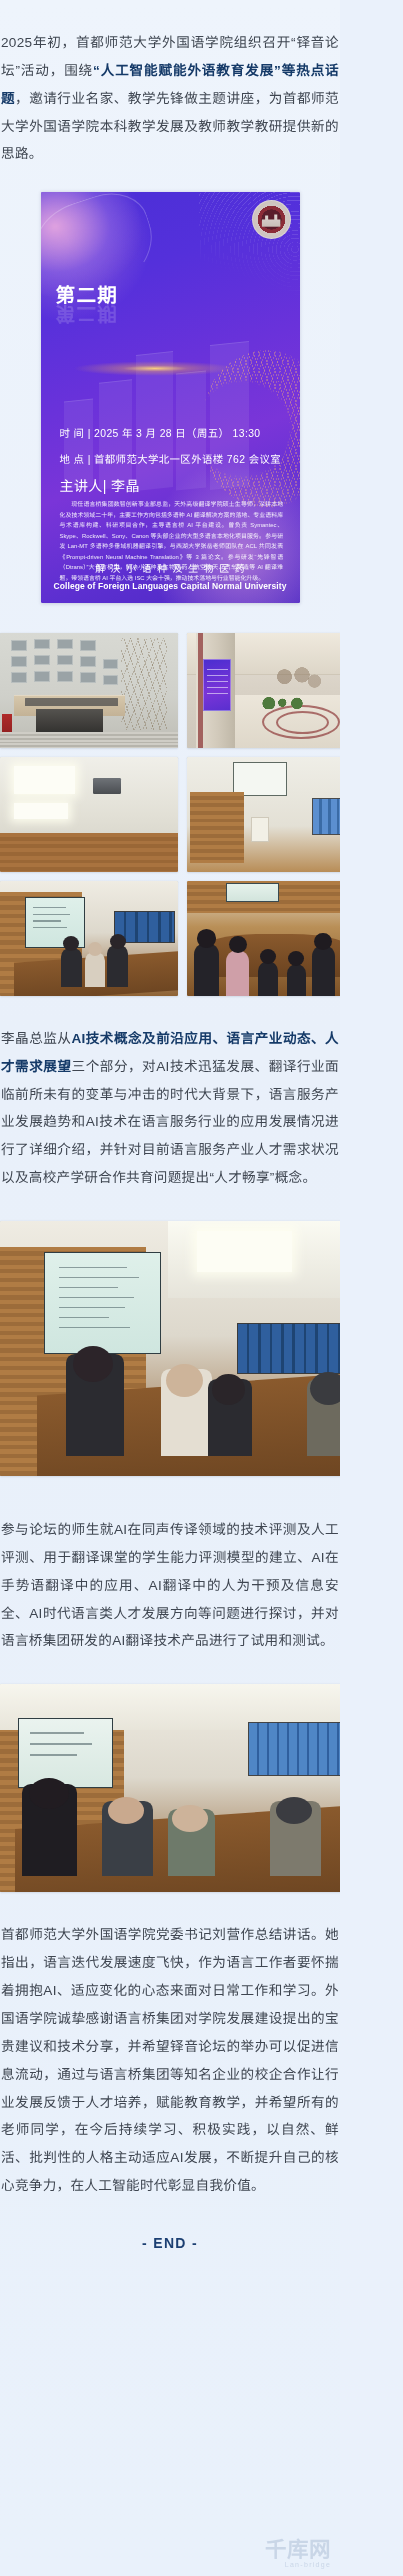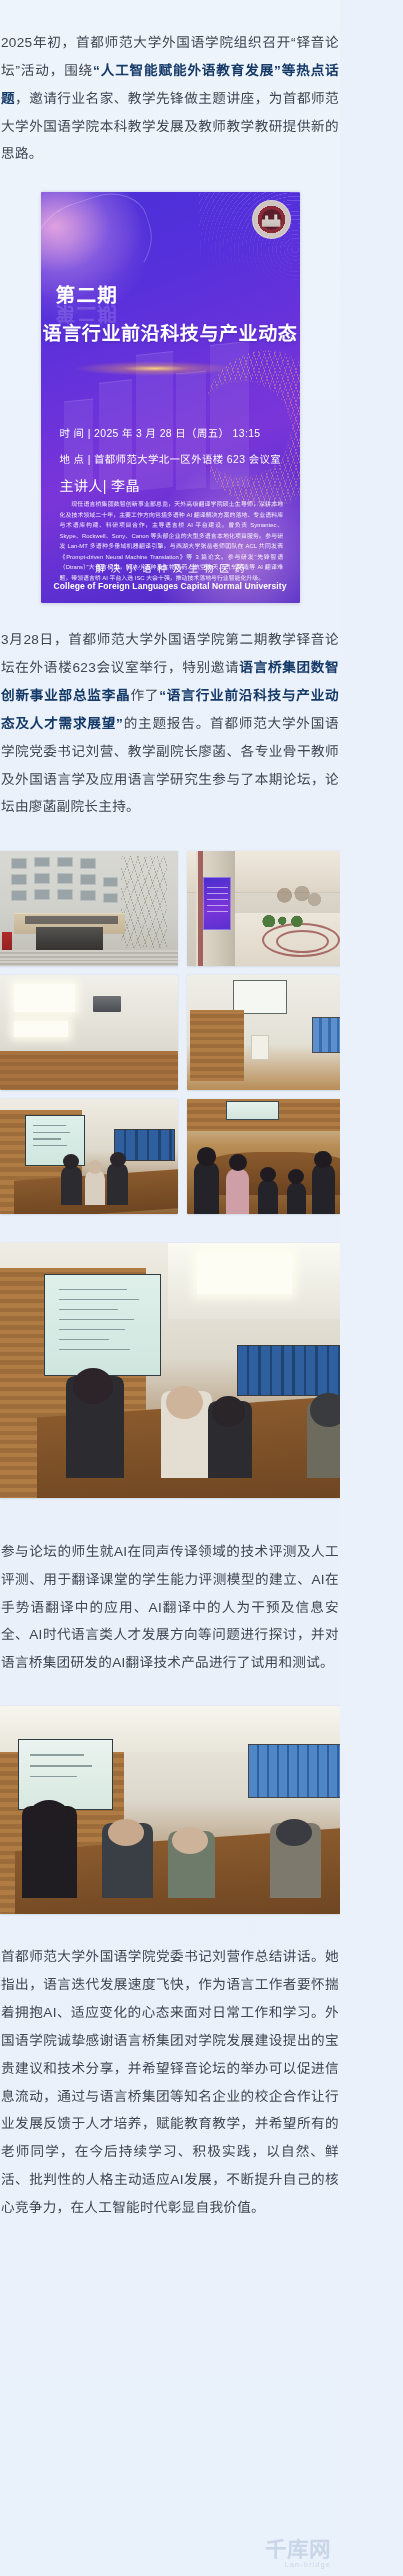--- a/index.html
+++ b/index.html
@@ -404,33 +404,29 @@
       <div class="blk b1"></div>
       <div class="blk b2"></div>
       <div class="blk b3"></div>
       <div class="blk b4"></div>
       <div class="mesh"></div>
       <div class="streak"></div>
       <div class="seal"></div>
 
       <div class="p-issue-shadow">第二期</div>
       <div class="p-issue">第二期</div>
-      <div class="p-title1">语言行业前沿科技与产业动态</div>
-      <div class="p-meta">时 间 | 2025 年 3 月 28 日（周五） 13:15</div>
-      <div class="p-meta2">地 点 | 首都师范大学北一区外语楼 623 会议室</div>
+      <div class="p-meta">时 间 | 2025 年 3 月 28 日（周五） 13:30</div>
+      <div class="p-meta2">地 点 | 首都师范大学北一区外语楼 762 会议室</div>
       <div class="p-speaker">主讲人| 李晶</div>
       <div class="p-bio">现任语言桥集团数智创新事业部总监，天外高级翻译学院硕士生导师，深耕本地化及技术领域二十年，主要工作方向包括多语种 AI 翻译解决方案的落地、专业语料库与术语库构建、科研项目合作，主导语言桥 AI 平台建设。曾负责 Symantec、Skype、Rockwell、Sony、Canon 等头部企业的大型多语言本地化项目服务。参与研发 Lan-MT 多语种多垂域机器翻译引擎，与西湖大学张岳老师团队在 ACL 共同发表《Prompt-driven Neural Machine Translation》等 3 篇论文。参与研发“先锋智语（Dtrans）”大语言模型，解决小语种及生物医药、航空航天、汽车制造等 AI 翻译难题，带领语言桥 AI 平台入选 ISC 大会十强，推动技术落地与行业智能化升级。</div>
       <div class="p-foot-cn">解决小语种及生物医药</div>
       <div class="p-foot-en">College of Foreign Languages Capital Normal University</div>
     </div>
   </div>
 
-  <div class="para">
-    <span>3月28日，首都师范大学外国语学院第二期教学铎音论坛在外语楼623会议室举行，特别邀请</span><b>语言桥集团数智创新事业部总监李晶</b><span>作了</span><b>“语言行业前沿科技与产业动态及人才需求展望”</b><span>的主题报告。首都师范大学外国语学院党委书记刘营、教学副院长廖菡、各专业骨干教师及外国语言学及应用语言学研究生参与了本期论坛，论坛由廖菡副院长主持。</span>
-  </div>
 
   <div class="grid2" style="margin-top:30px;">
 
     <div class="photo">
       <div class="sc-building">
         <div class="win" style="left:6%;top:6%;width:9%;height:9%"></div>
         <div class="win" style="left:19%;top:5%;width:9%;height:9%"></div>
         <div class="win" style="left:32%;top:5%;width:9%;height:9%"></div>
         <div class="win" style="left:45%;top:6%;width:9%;height:9%"></div>
         <div class="win" style="left:6%;top:20%;width:9%;height:9%"></div>
@@ -525,20 +521,23 @@
         <div class="h" style="left:57%;bottom:26%;width:9%;height:13%"></div>
         <div class="p" style="left:70%;width:13%;height:44%"></div>
         <div class="h" style="left:71.5%;bottom:40%;width:10%;height:15%"></div>
         <div class="p" style="left:86%;width:13%;height:48%"></div>
         <div class="h" style="left:87%;bottom:44%;width:11%;height:16%"></div>
       </div>
     </div>
 
   </div>
 
+  <div class="para" style="margin-top:29px">
+    <span>李晶总监从</span><b>AI技术概念及前沿应用、语言产业动态、人才需求展望</b><span>三个部分，对AI技术迅猛发展、翻译行业面临前所未有的变革与冲击的时代大背景下，语言服务产业发展趋势和AI技术在语言服务行业的应用发展情况进行了详细介绍，并针对目前语言服务产业人才需求状况以及高校产学研合作共育问题提出“人才畅享”概念。</span>
+  </div>
 
   <div class="photo-wide" style="margin-top:29px">
     <div class="sc-meet">
       <div class="wood-wall" style="width:40%"></div>
       <div class="screen" style="left:12%;top:12%;width:32%;height:40%">
         <div class="ln" style="top:14%;width:60%"></div>
         <div class="ln" style="top:24%;width:70%"></div>
         <div class="ln" style="top:34%;width:52%"></div>
         <div class="ln" style="top:44%;width:66%"></div>
         <div class="ln" style="top:54%;width:58%"></div>
@@ -583,20 +582,21 @@
       <div class="head" style="left:47%;bottom:29%;width:10%;height:13%;background:#cdb39a"></div>
       <div class="person" style="left:74%;width:14%;height:36%;background:#7d7a6d"></div>
       <div class="head" style="left:75.5%;bottom:33%;width:10%;height:13%;background:#3b3c41"></div>
     </div>
   </div>
 
   <div class="para" style="margin-top:29px">
     <span>首都师范大学外国语学院党委书记刘营作总结讲话。她指出，语言迭代发展速度飞快，作为语言工作者要怀揣着拥抱AI、适应变化的心态来面对日常工作和学习。外国语学院诚挚感谢语言桥集团对学院发展建设提出的宝贵建议和技术分享，并希望铎音论坛的举办可以促进信息流动，通过与语言桥集团等知名企业的校企合作让行业发展反馈于人才培养，赋能教育教学，并希望所有的老师同学，在今后持续学习、积极实践，以自然、鲜活、批判性的人格主动适应AI发展，不断提升自己的核心竞争力，在人工智能时代彰显自我价值。</span>
   </div>
 
+  <div class="end">- END -</div>
 
   <div class="watermark">
     <span>千库网</span>
     <small>Lan-bridge</small>
   </div>
 
 </div>
 
 
 </body></html>

